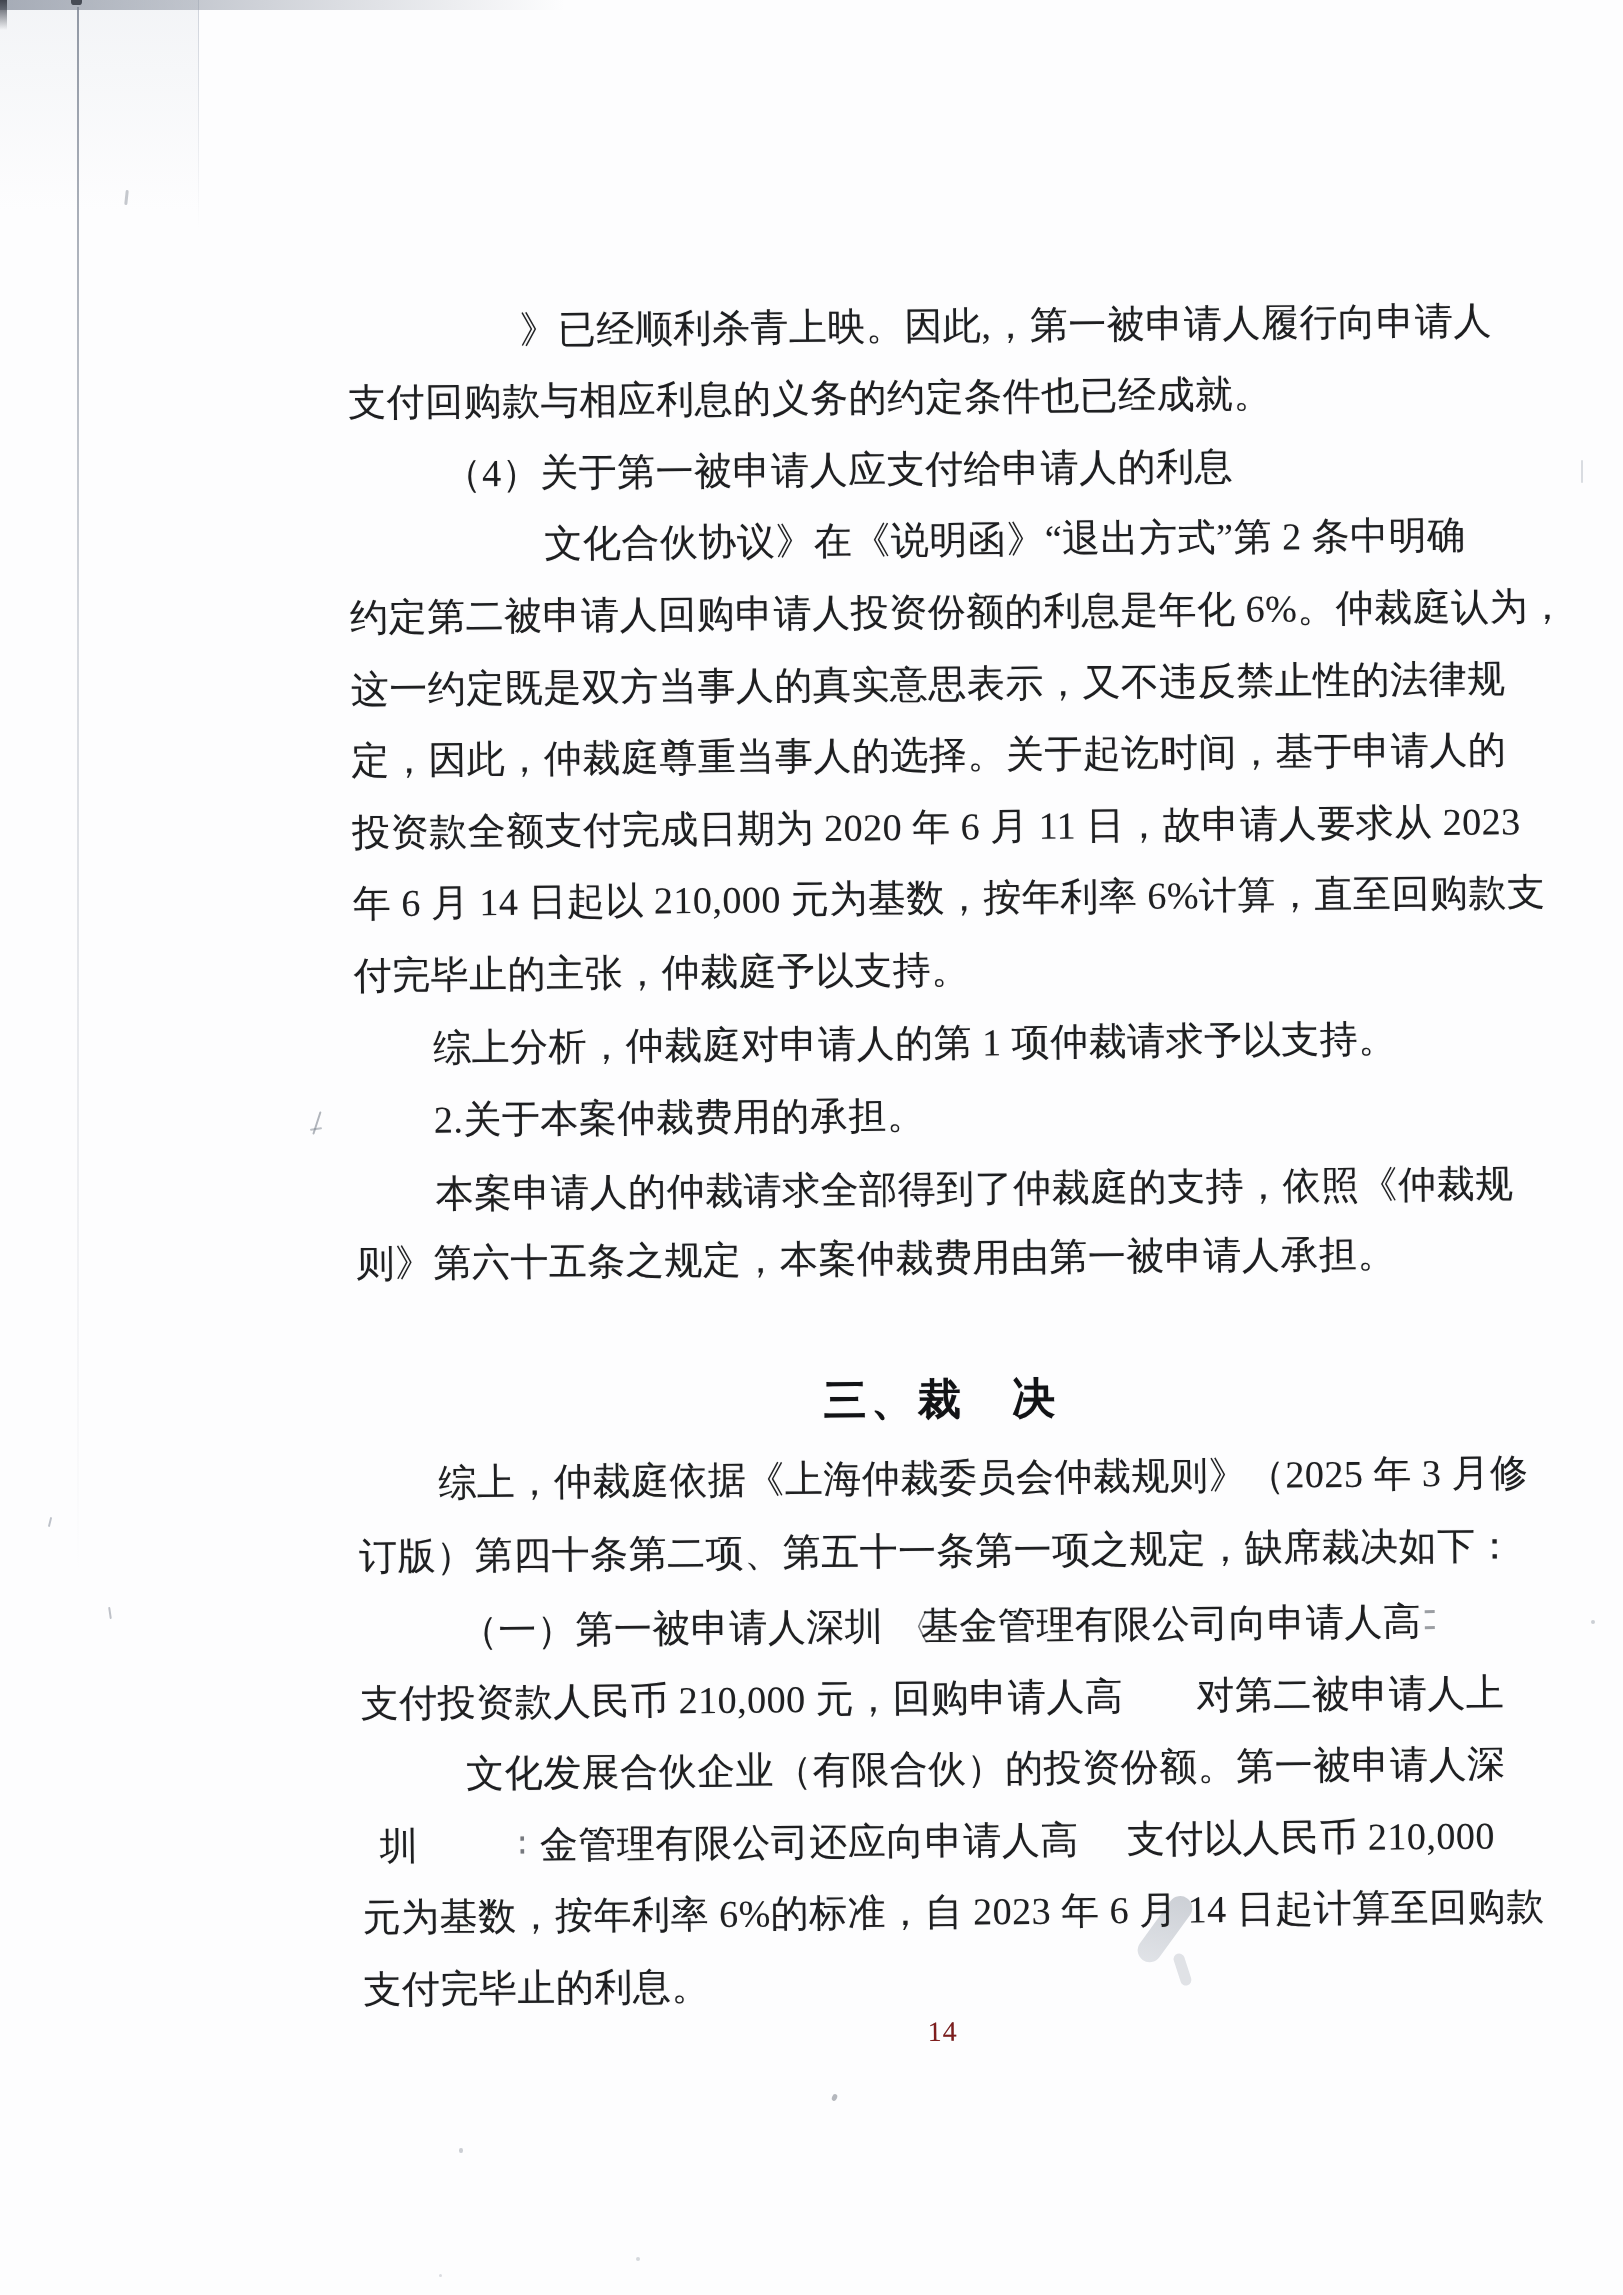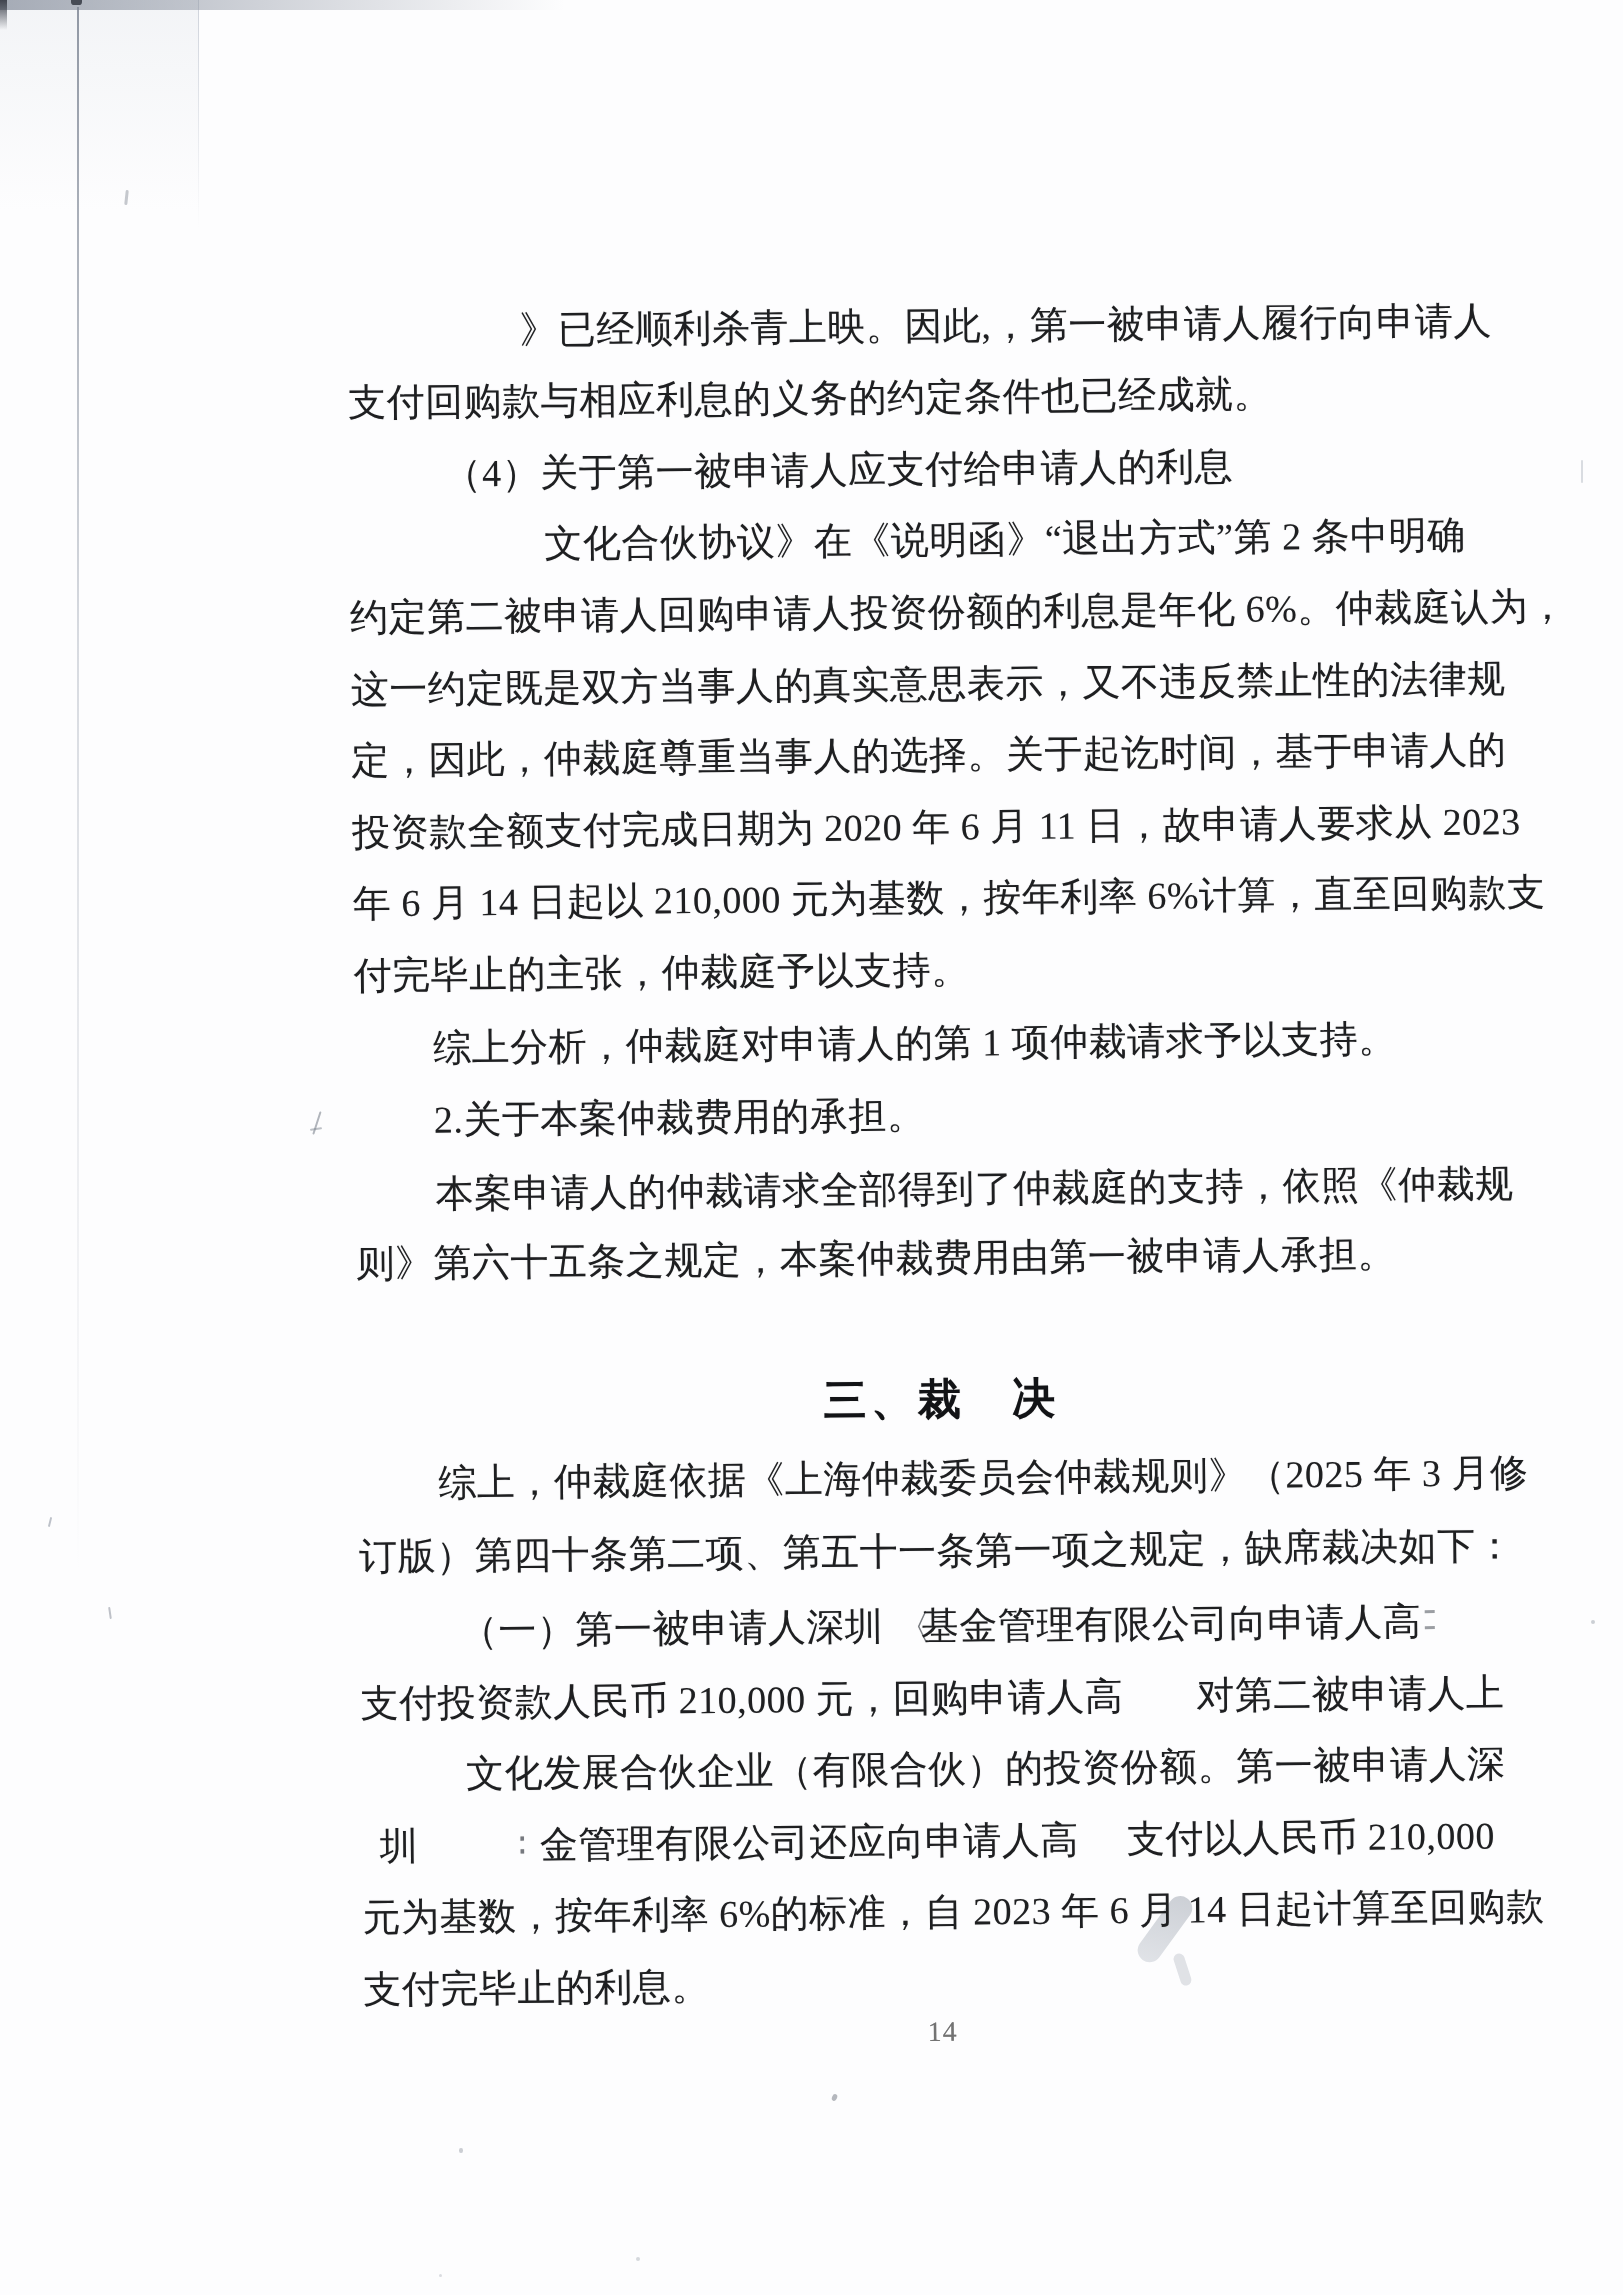--- a/index.html
+++ b/index.html
@@ -60,21 +60,21 @@
   }
   .remnant{color:#4a4e55;opacity:.75;}
   .heading{
     position:absolute;left:821px;top:1371px;
     font-size:43px;font-weight:700;letter-spacing:4.1px;
     white-space:nowrap;color:#121316;
     text-shadow:0 0 0.8px rgba(0,0,0,.4);
   }
   .pagenum{
     position:absolute;left:919px;top:2016px;
-    font-size:28px;color:#737373;letter-spacing:1px;
+    font-size:28px;color:#7f1d1d;letter-spacing:1px;
     text-shadow:0 0 0.5px rgba(0,0,0,.35);
   }
   
   .ln0{left:527px;top:303px;}
   .ln1{left:355px;top:374px;}
   .ln2{left:450px;top:446px;}
   .ln3{left:550px;top:517px;}
   .ln4{left:355px;top:589px;}
   .ln5{left:355px;top:661px;}
   .ln6{left:355px;top:732px;}

